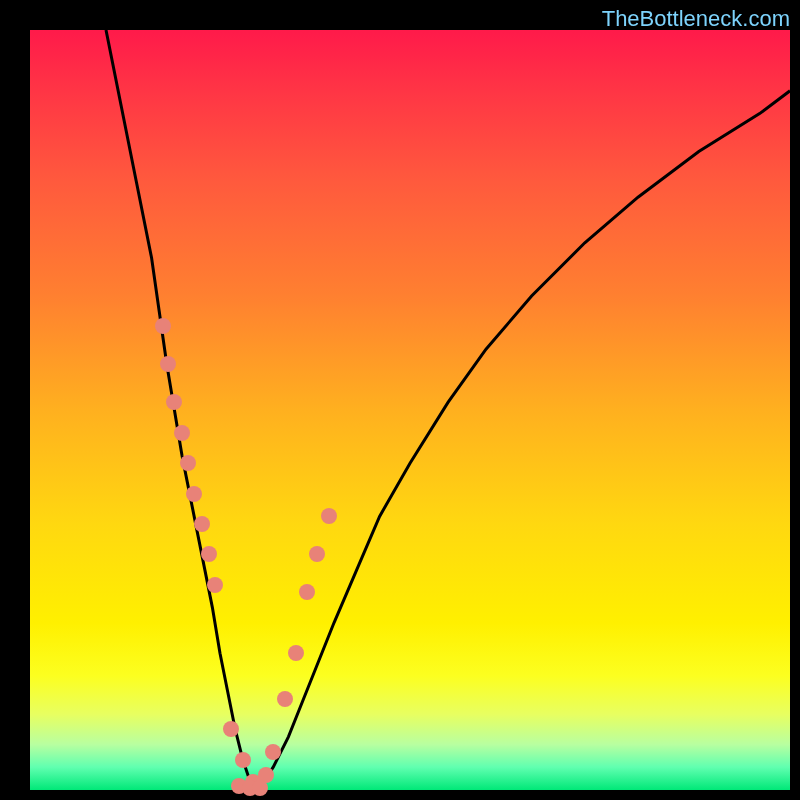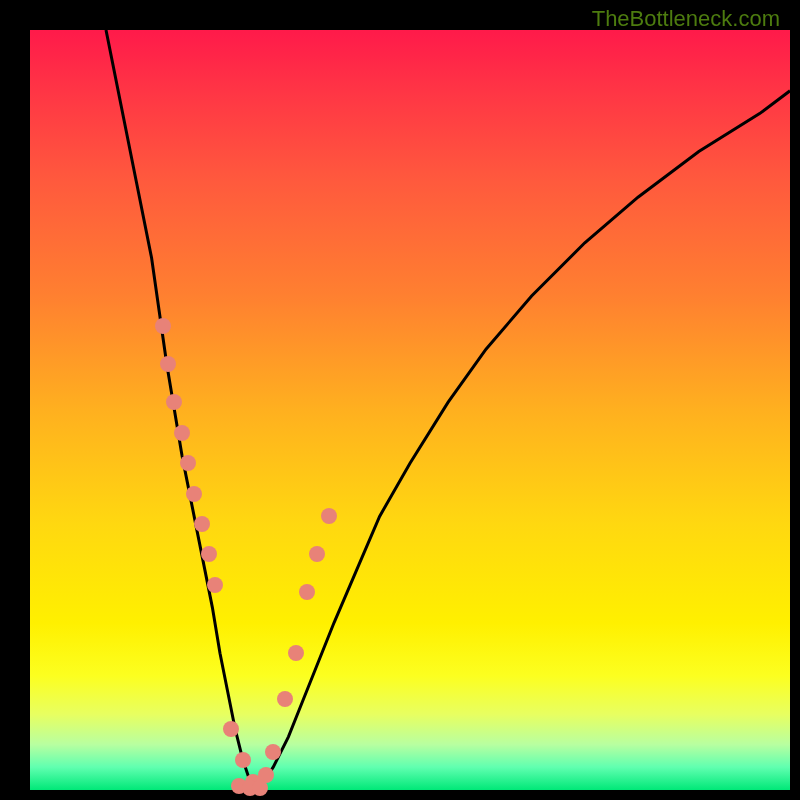--- a/index.html
+++ b/index.html
@@ -28,22 +28,22 @@
         #fcff20 85%,
         #e8ff60 90%,
         #b8ffa0 94%,
         #60ffb0 97%,
         #00e878 100%
       );
     }
     .watermark {
       position: absolute;
       top: 6px;
-      right: 20px;
-      color: #4d7c0f;
+      right: 10px;
+      color: #7dd3fc;
       font-size: 22px;
       font-weight: normal;
       z-index: 10;
     }
     .curves {
       position: absolute;
       left: 0;
       top: 0;
       width: 760px;
       height: 760px;

